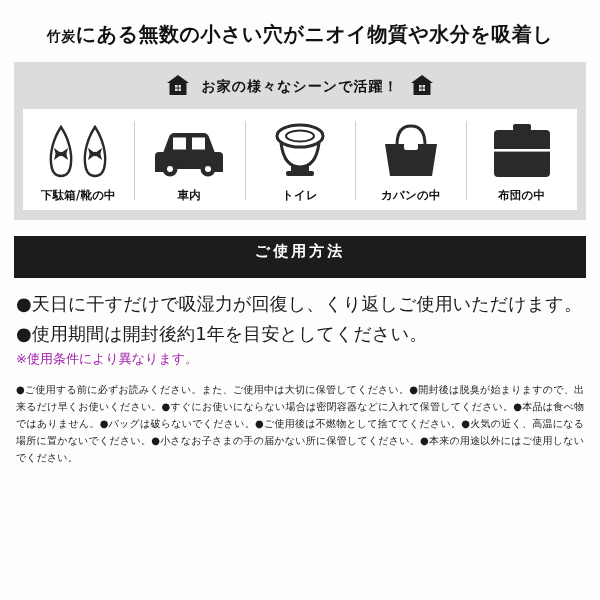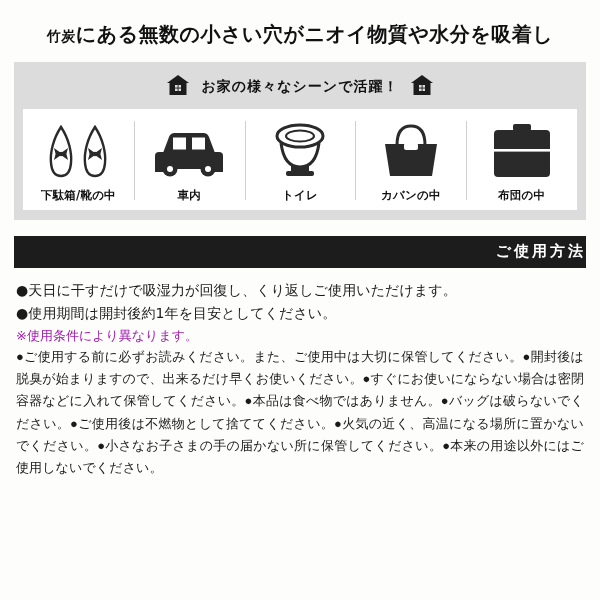--- a/index.html
+++ b/index.html
@@ -96,58 +96,57 @@
     font-weight: 700;
     letter-spacing: 0.2px;
     color: #111;
     white-space: nowrap;
   }
 
   
   .section-bar {
     background: #1c1c1c;
     color: #ffffff;
-    text-align: right;
+    text-align: center;
     font-size: 15px;
     font-weight: 700;
     letter-spacing: 3px;
-    padding: 6px 0 7px 0;
+    padding: 6px 0 17px 0;
     margin: 16px 0 11px 0;
   }
   .section-bar.tight { margin-top: 18px; }
 
   
   .usage-list {
     margin: 0 2px;
     padding: 0;
     list-style: none;
   }
   .usage-list li {
-    font-size: 14px;
+    font-size: 18px;
     line-height: 1.62;
     color: #1a1a1a;
     letter-spacing: 0.1px;
   }
   .usage-note {
     font-size: 13px;
     line-height: 1.6;
     margin: 1px 2px 0 2px;
     color: #a21caf;
   }
 
   
   .caution-text {
-    margin: 0 2px;
-    font-size: 13px;
+    margin: 11px 2px;
+    font-size: 10px;
     line-height: 1.72;
     text-align: justify;
     text-justify: inter-character;
     color: #1a1a1a;
     letter-spacing: 0.1px;
-    font-family: Liberation Mono, monospace;
   }
 </style>
 </head>
 <body>
 
 <div class="page">
 
   <div class="headline">
     <span class="lead">竹炭</span><span>にある無数の小さい穴がニオイ物質や水分を吸着し</span>
   </div>

